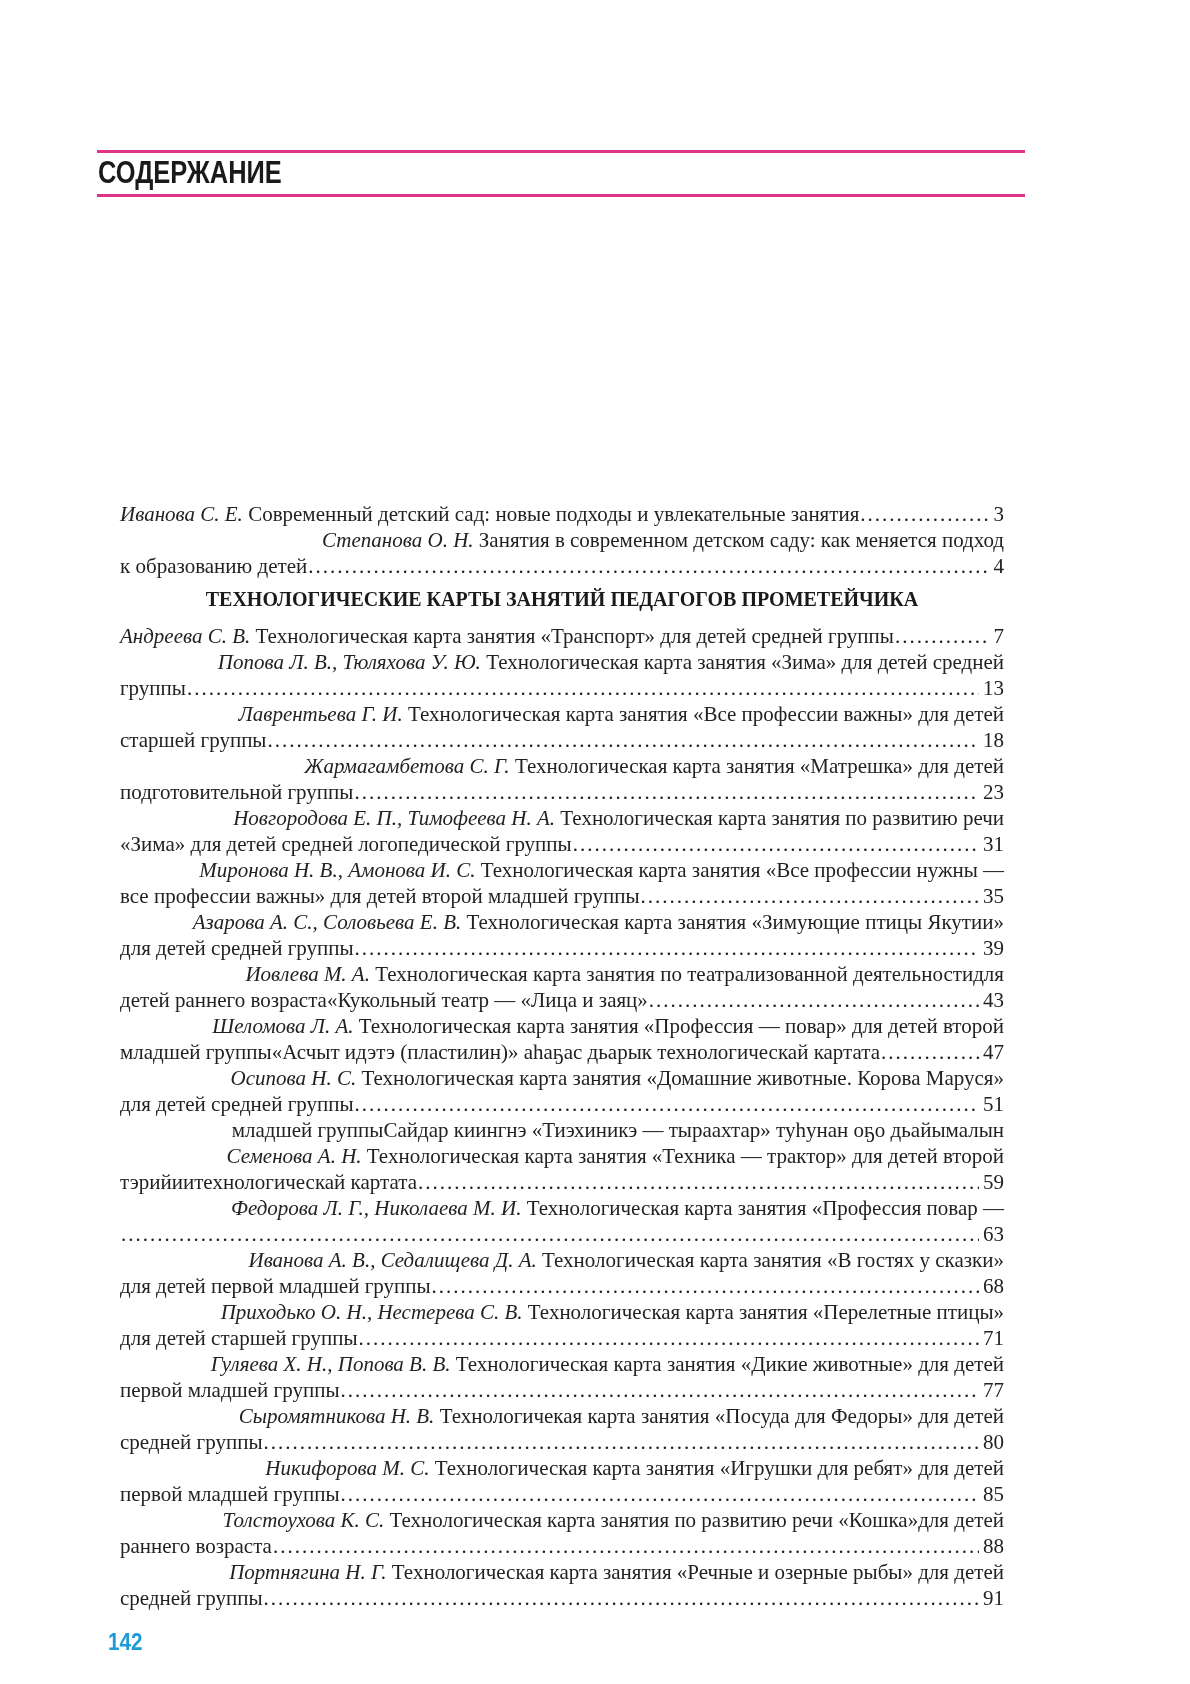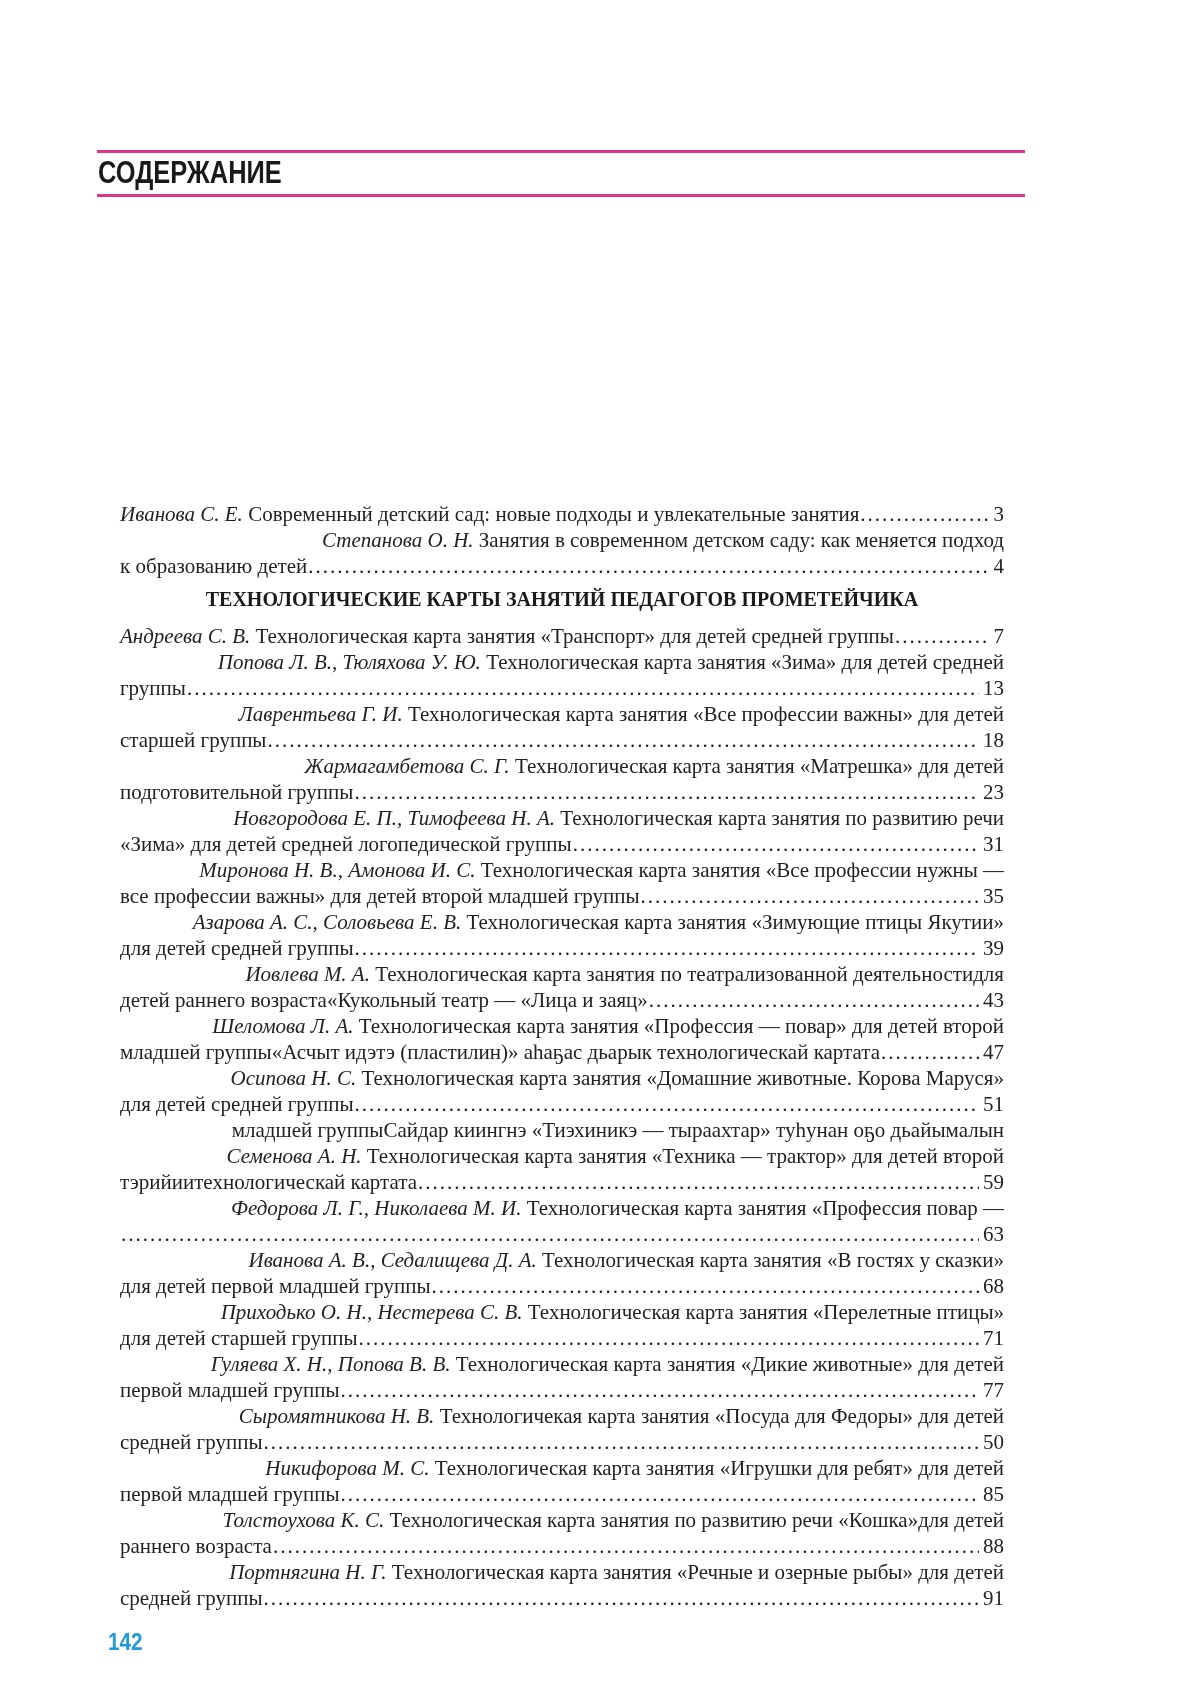--- a/index.html
+++ b/index.html
@@ -209,21 +209,21 @@
             <span class="text">первой младшей группы</span>
             <span class="dots">....................................................................................................................................................................................................................................................................</span>
             <span class="pagenum">77</span>
           </div>
         </div>
         <div class="entry">
           <div class="line"><span class="text"><span class="authors">Сыромятникова Н. В. </span>Технологичекая карта занятия «Посуда для Федоры» для детей</span></div>
           <div class="line last">
             <span class="text">средней группы</span>
             <span class="dots">....................................................................................................................................................................................................................................................................</span>
-            <span class="pagenum">50</span>
+            <span class="pagenum">80</span>
           </div>
         </div>
         <div class="entry">
           <div class="line"><span class="text"><span class="authors">Никифорова М. С. </span>Технологическая карта занятия «Игрушки для ребят» для детей</span></div>
           <div class="line last">
             <span class="text">первой младшей группы </span>
             <span class="dots">....................................................................................................................................................................................................................................................................</span>
             <span class="pagenum">85</span>
           </div>
         </div>

